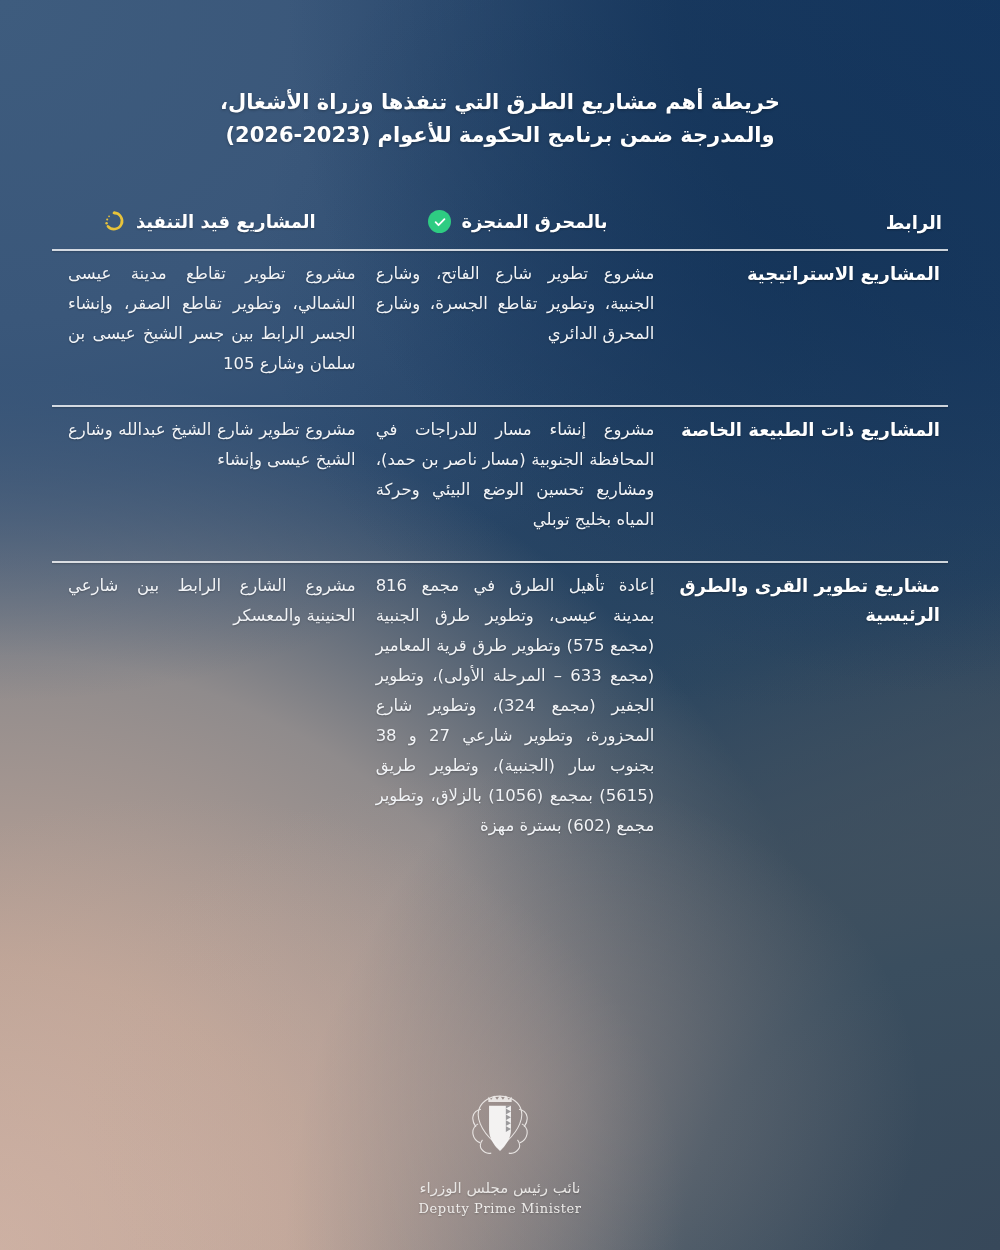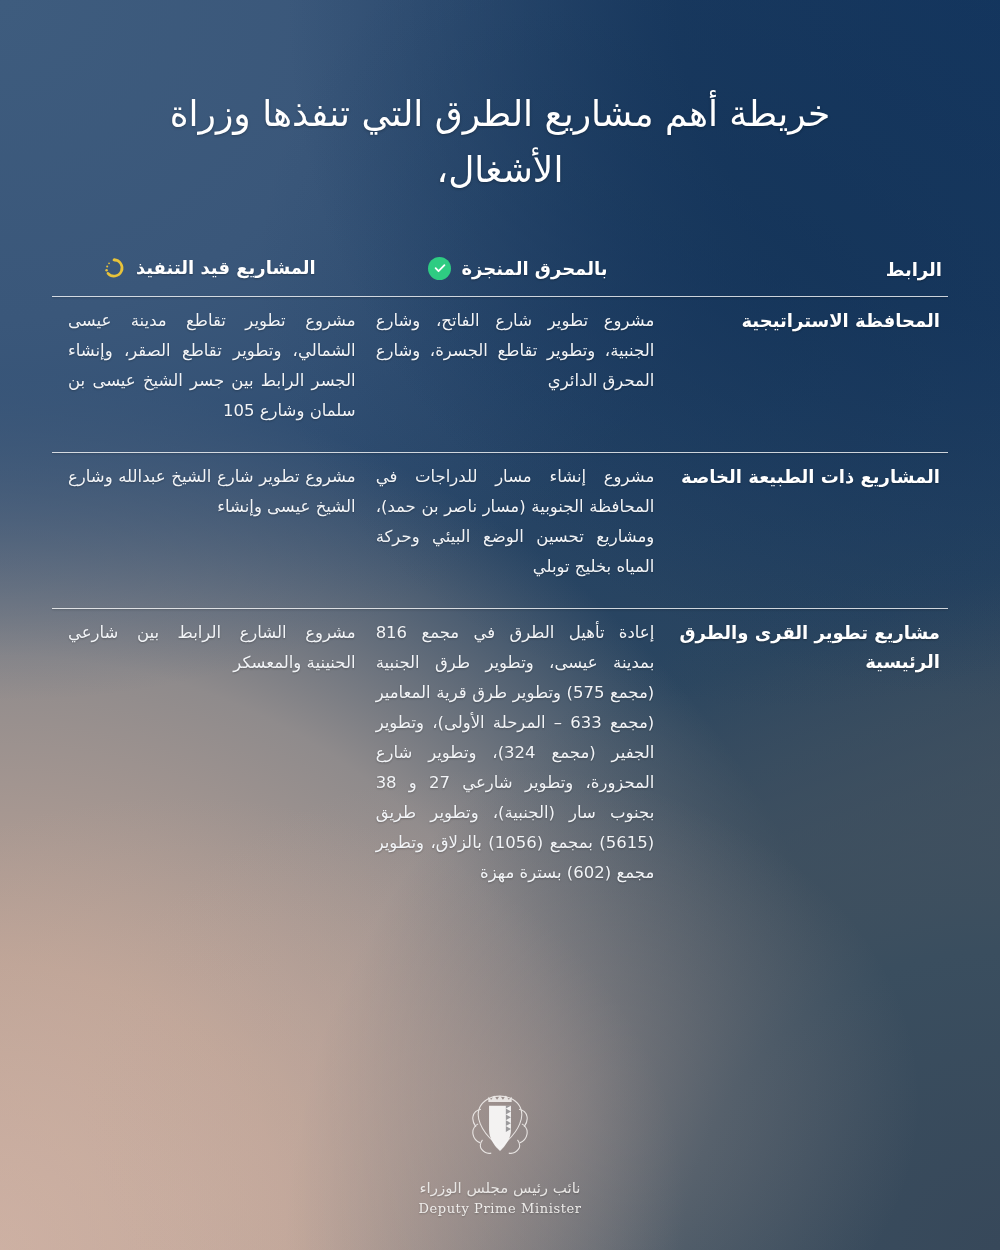--- a/index.html
+++ b/index.html
@@ -42,22 +42,22 @@
   }
 
   
   .title-block {
     margin-top:86px;
     text-align:center;
     padding:0 60px;
   }
   .title-line {
     color:#ffffff;
-    font-size:36px;
-    font-weight:400;
+    font-size:21px;
+    font-weight:700;
     line-height:1.55;
     letter-spacing:0;
     text-shadow:0 1px 3px rgba(0,0,0,0.28);
   }
 
   
   .tbl {
     margin-top:58px;
     width:100%;
     border-collapse:collapse;
@@ -156,20 +156,21 @@
 </head>
 <body>
 
 <div id="bg-base"></div>
 <div id="bg-soft"></div>
 
 <div class="sheet">
 
   <div class="title-block">
     <div class="title-line">خريطة أهم مشاريع الطرق التي تنفذها وزراة الأشغال،</div>
+    <div class="title-line">والمدرجة ضمن برنامج الحكومة للأعوام (2023-2026)</div>
   </div>
 
   <table class="tbl">
     <colgroup>
       <col class="c-cat">
         <col class="c-done">
         <col class="c-prog">
     </colgroup>
 
     <thead>
@@ -209,21 +210,21 @@
     <tbody>
 
       <tr class="rule">
         <td colspan="3">
             <div class="rule-line"></div>
           </td>
       </tr>
 
       <tr>
         <td class="col-cat">
-          <div class="cat-txt">المحافظة الاستراتيجية</div>
+          <div class="cat-txt">المشاريع الاستراتيجية</div>
         </td>
         <td class="col-done">
           <div class="body-txt">مشروع تطوير شارع الفاتح، وشارع الجنبية، وتطوير تقاطع الجسرة، وشارع المحرق الدائري</div>
         </td>
         <td class="col-prog">
           <div class="body-txt">مشروع تطوير تقاطع مدينة عيسى الشمالي، وتطوير تقاطع الصقر، وإنشاء الجسر الرابط بين جسر الشيخ عيسى بن سلمان وشارع 105</div>
         </td>
       </tr>
 
       <tr class="rule">

